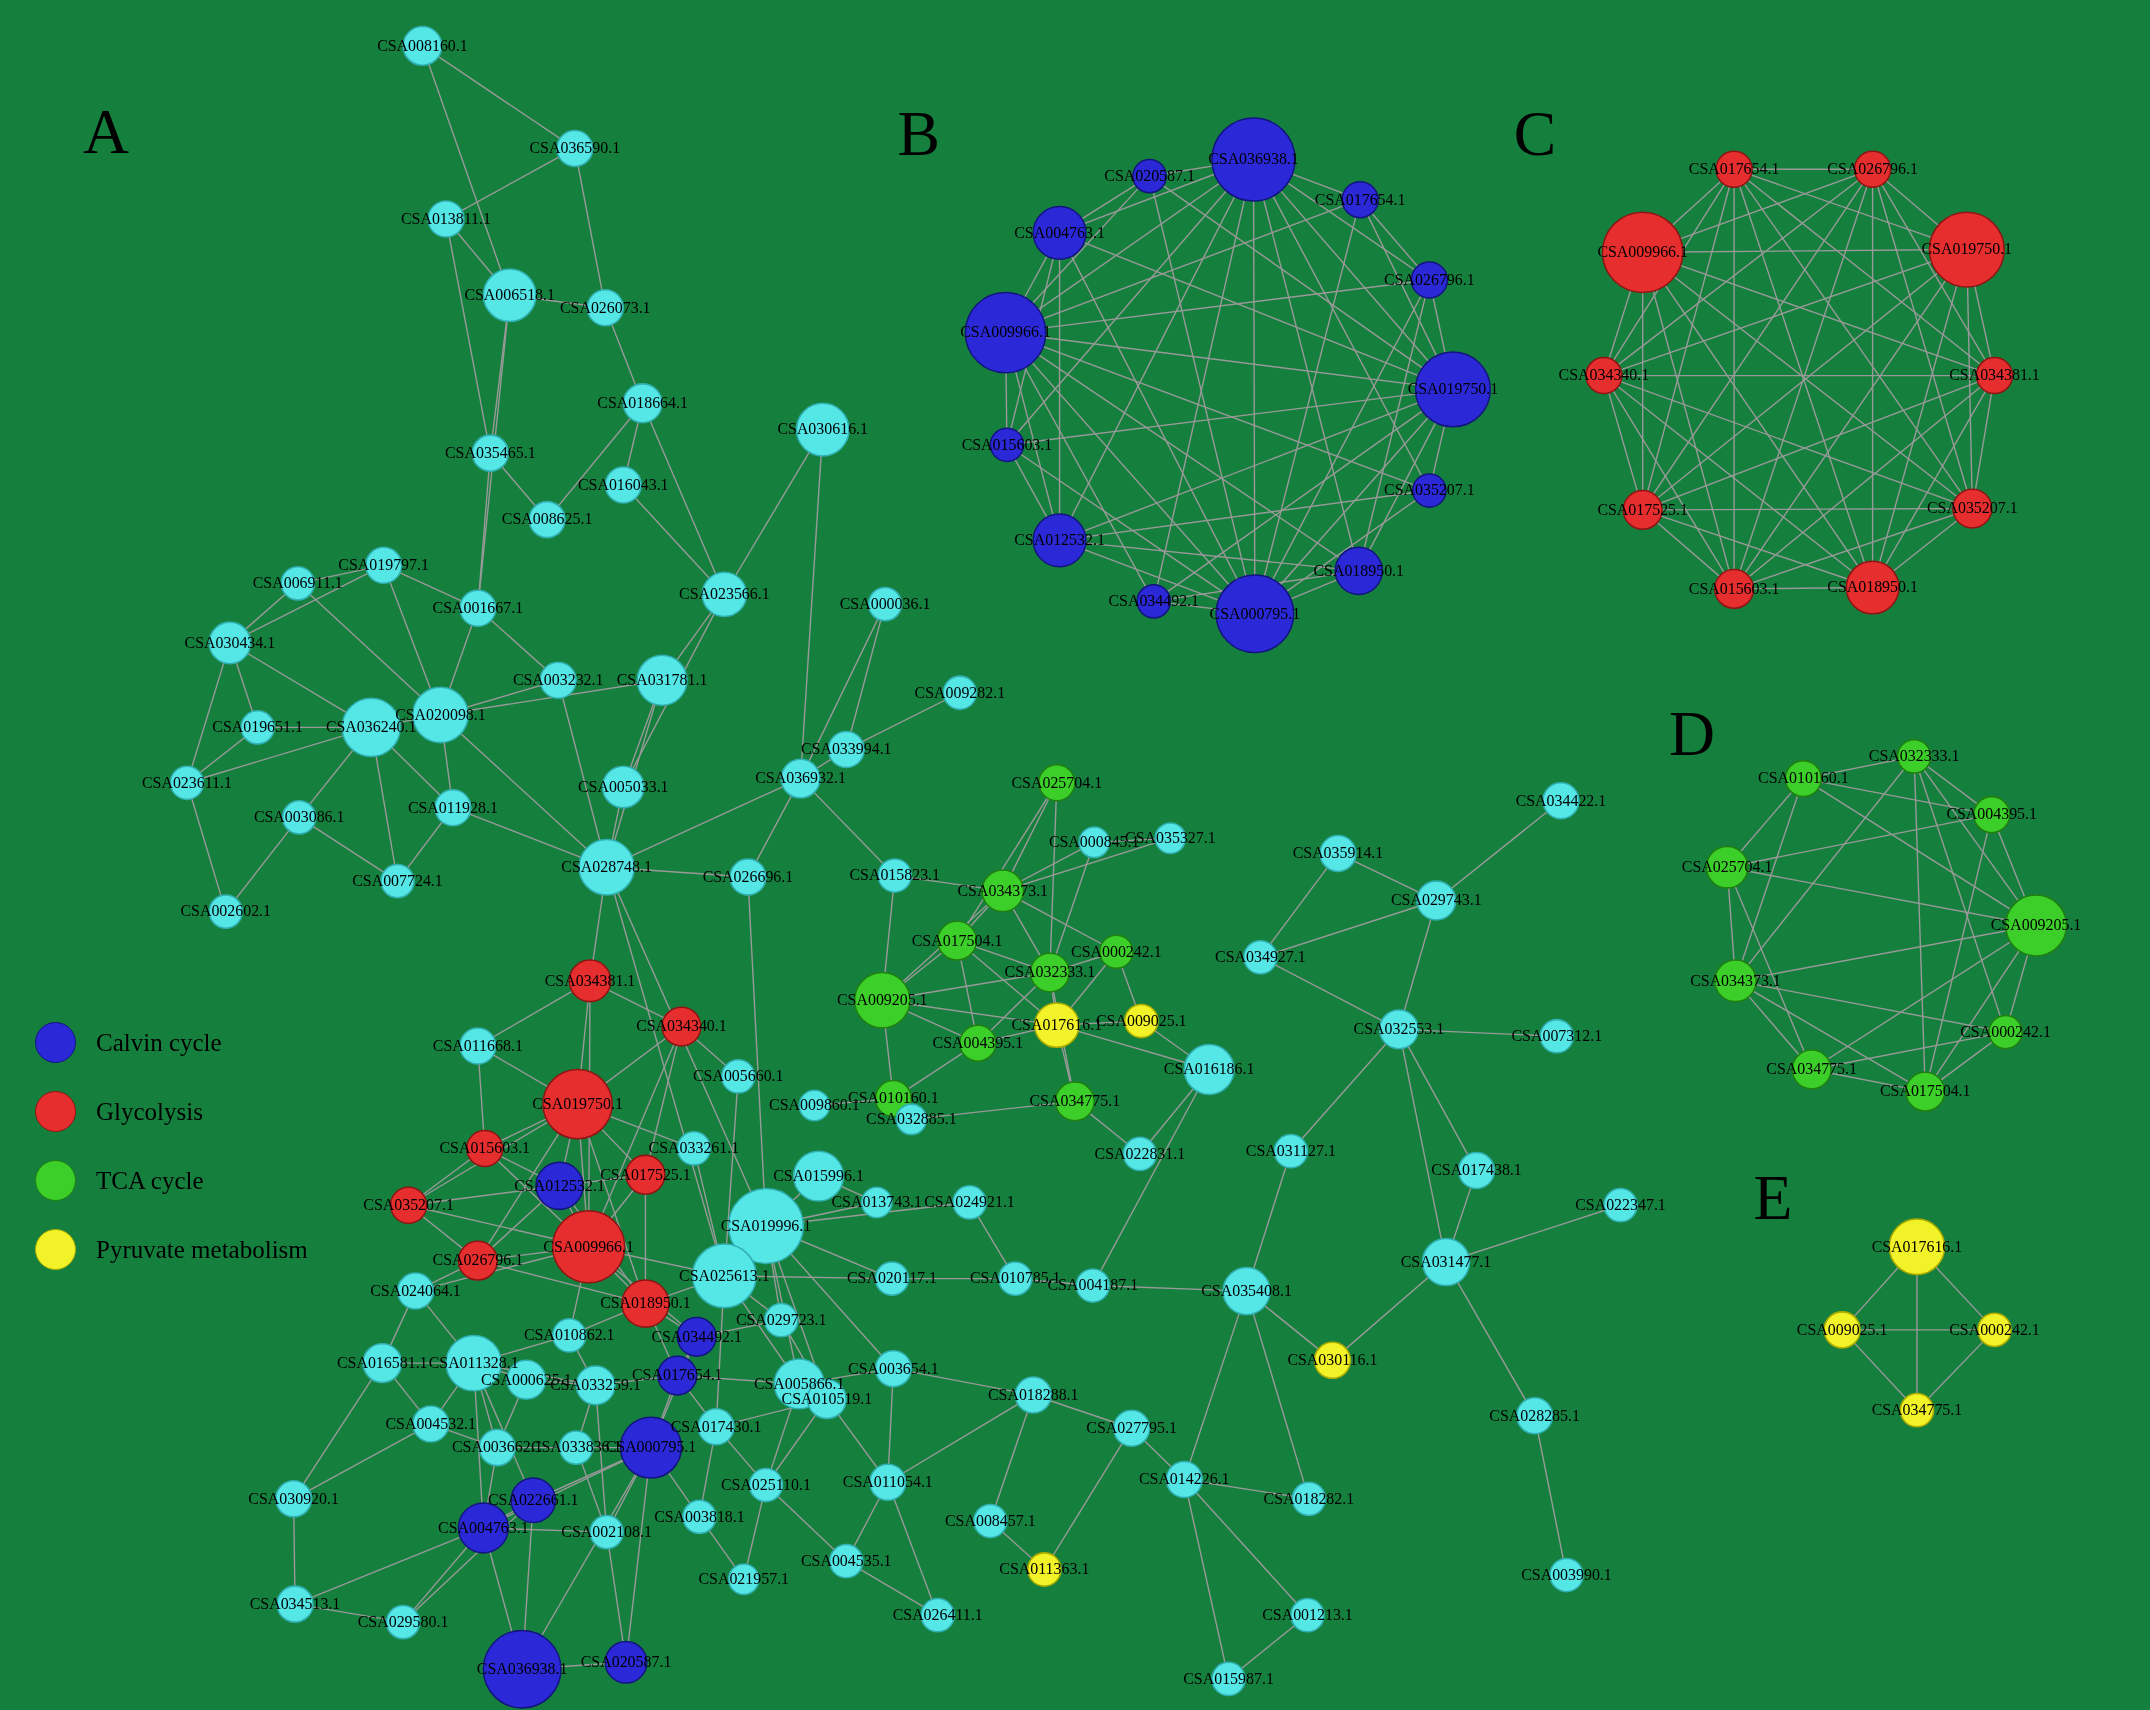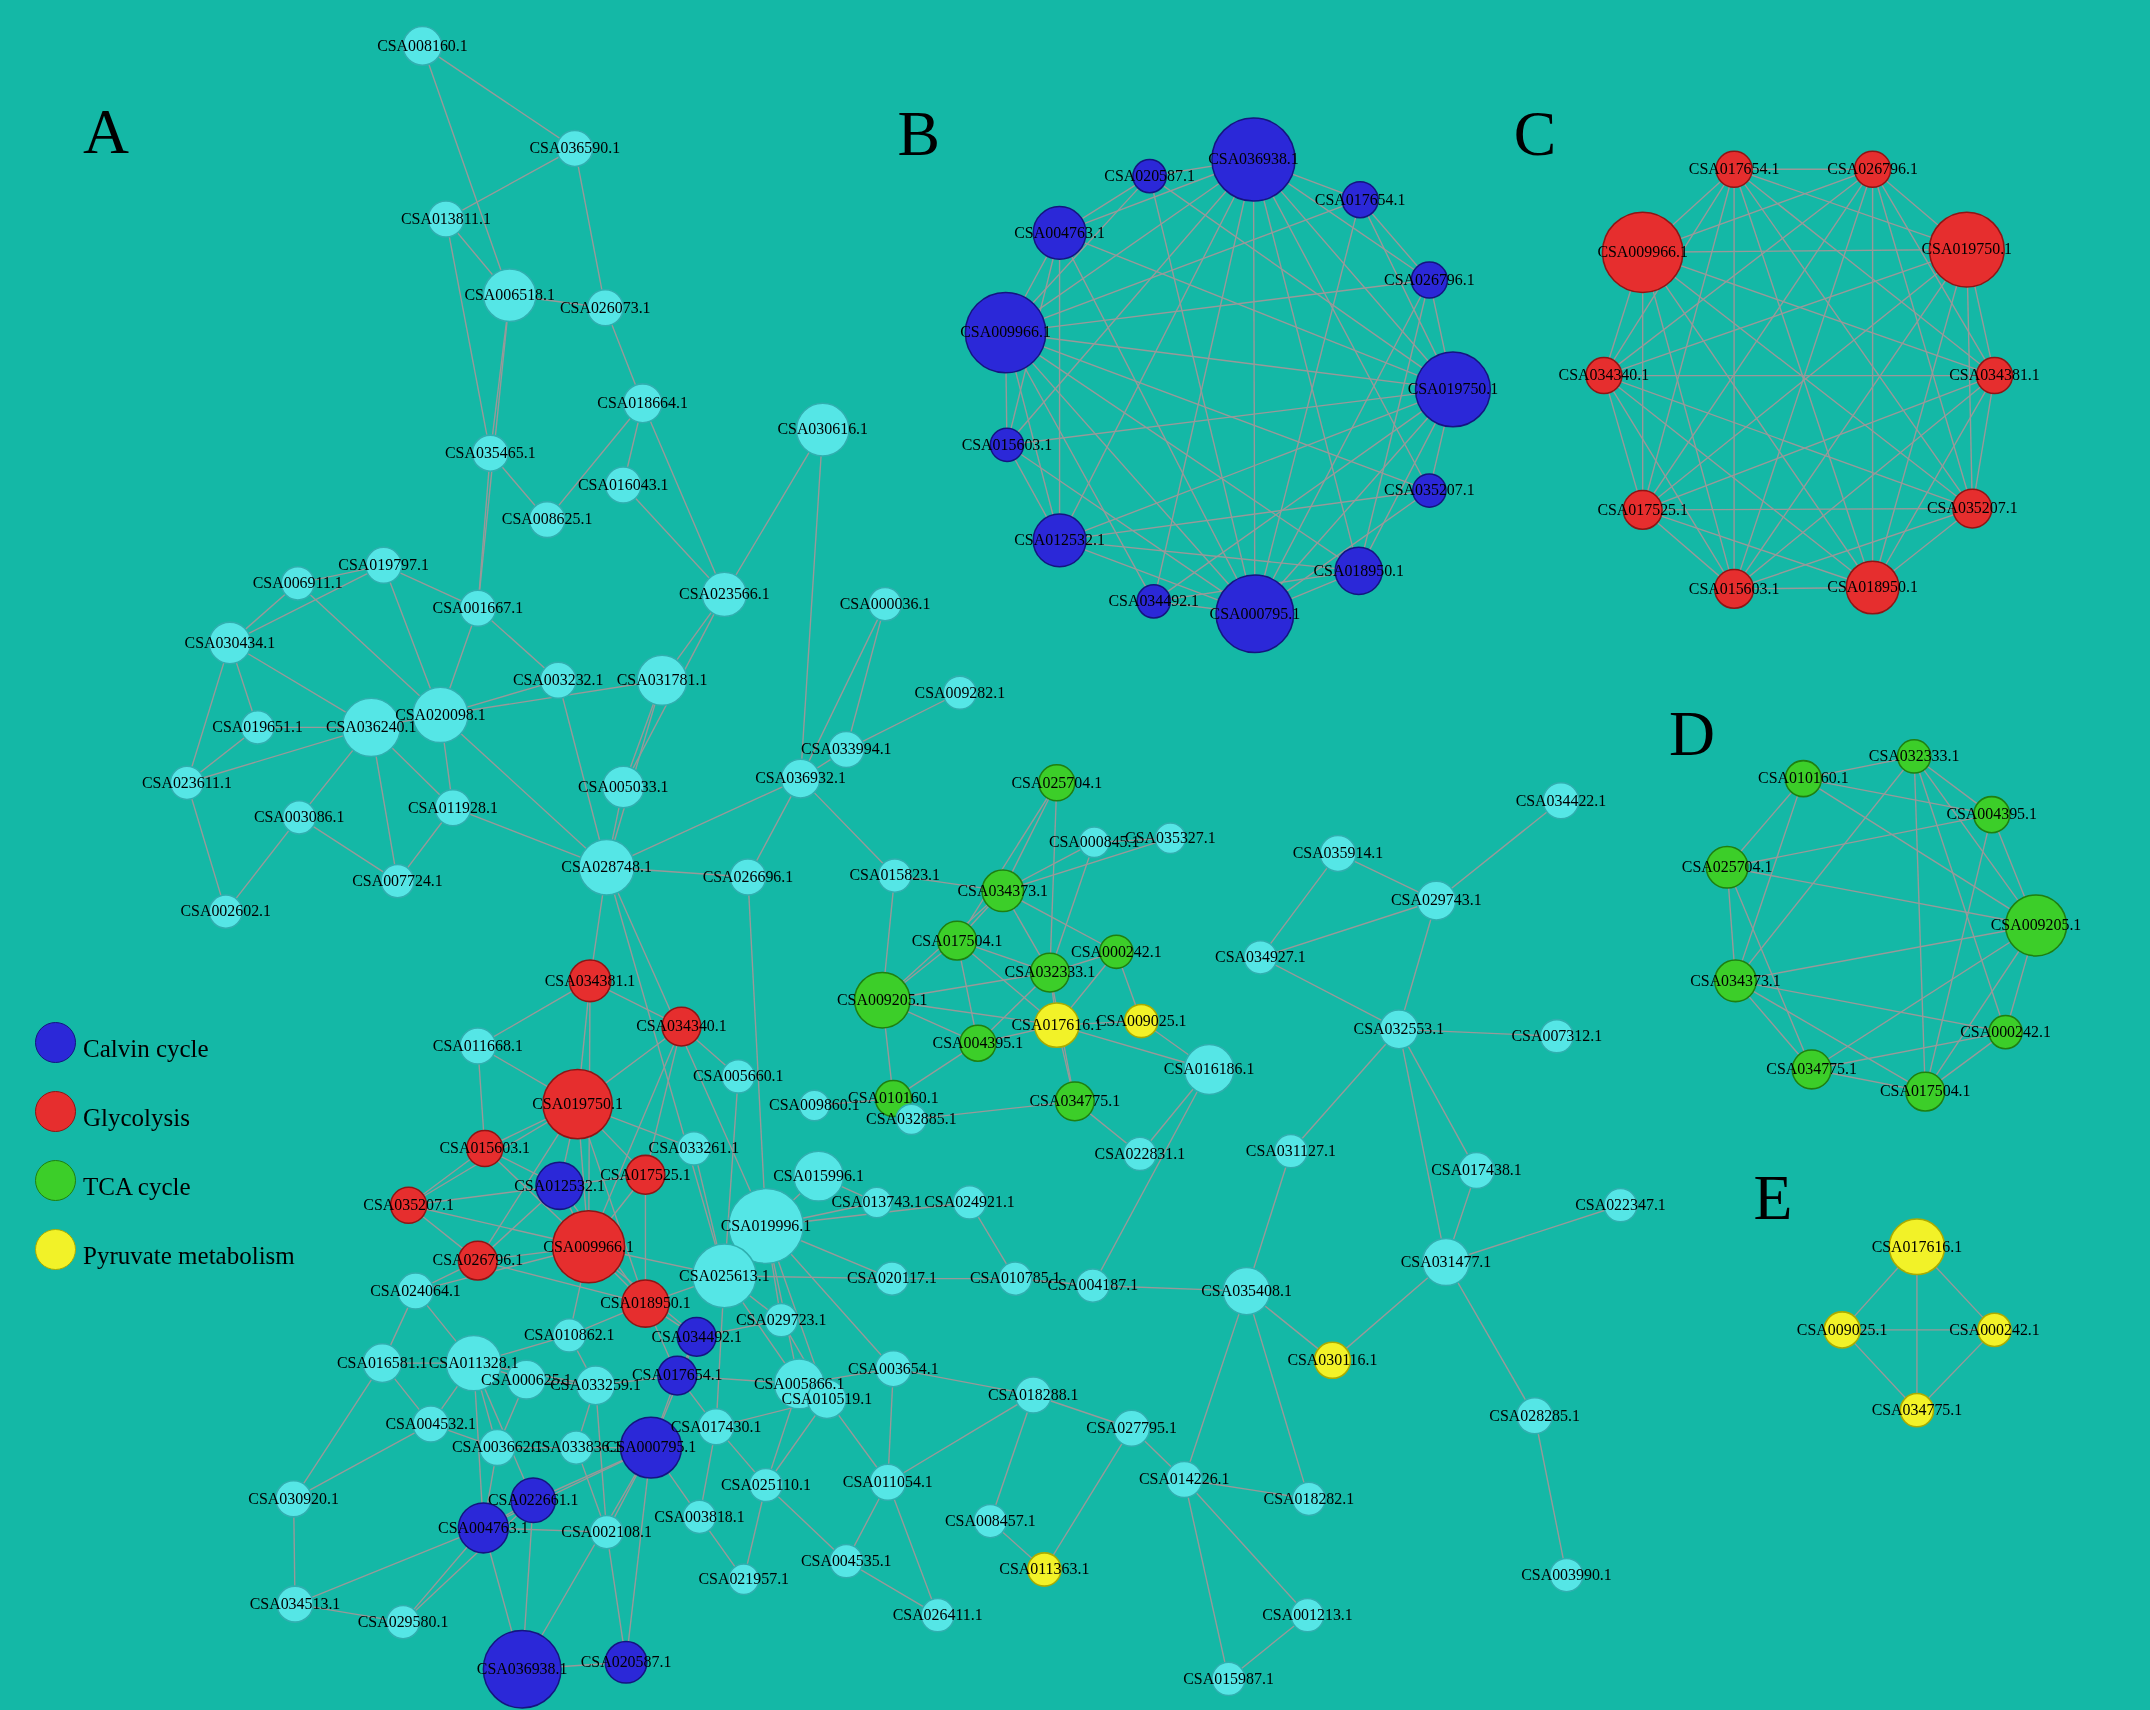--- a/index.html
+++ b/index.html
@@ -1,21 +1,21 @@
 <!DOCTYPE html>
 <html style="font-size:10px"><head>
 <meta charset="utf-8">
 <style>
   html,body{margin:0;padding:0;background:#ffffff;}
-  .fig{position:relative;width:2151px;height:1711px;background:#14b8a6;font-family:"Liberation Serif",serif;overflow:hidden;}
+  .fig{position:relative;width:2151px;height:1711px;background:#15803d;font-family:"Liberation Serif",serif;overflow:hidden;}
   #network-svg{position:absolute;left:0;top:0;}
   #network-svg text.nlabel{font-family:"Liberation Serif",serif;font-size:11.5px;fill:#000;}
   #network-svg text.panel-letter{font-family:"Liberation Serif",serif;font-size:46px;fill:#000;}
   .legend{position:absolute;left:35px;top:1022px;display:flex;flex-direction:column;gap:28px;}
-  .legend-item{display:flex;align-items:flex-end;gap:7px;}
+  .legend-item{display:flex;align-items:center;gap:20px;}
   .legend-dot{width:39px;height:39px;border-radius:50%;border:1.3px solid #555;flex:0 0 auto;}
   .legend-label{font-size:25px;color:#000;white-space:nowrap;}
   .size-legend{position:absolute;left:1726px;top:1511px;width:416px;}
   .size-circles{display:flex;align-items:flex-end;gap:17.6px;height:78px;padding-left:8.8px;}
   .size-circle{border:1.9px solid #1a1a1a;border-radius:50%;background:#fbfbfb;box-sizing:border-box;flex:0 0 auto;}
   .size-arrow{display:block;margin-top:5px;}
   .size-label{font-size:26.4px;color:#000;text-align:center;margin-top:2.5px;white-space:nowrap;}
 </style>
 </head>
 <body>

